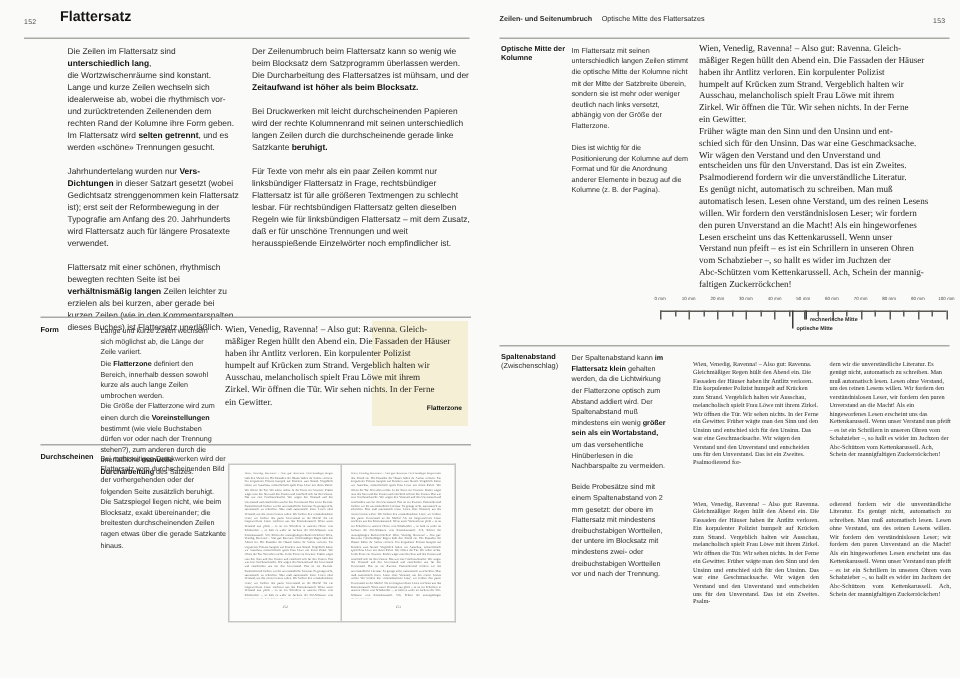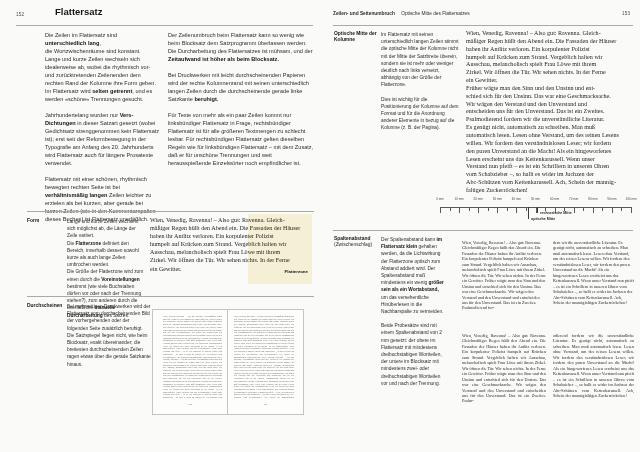--- a/index.html
+++ b/index.html
@@ -55,21 +55,21 @@
   .marker-label{position:absolute;font-size:3.6px;font-weight:bold;color:#2b2a27;white-space:nowrap;}
   #mklab-rech{left:100px;top:13.5px;}
   #mklab-opt{left:91px;top:19.5px;}
 </style>
 </head>
 <body>
 
 <div id="spread">
 
   <div class="pagenum" style="left:16px;top:12px;">152 </div>
-  <div class="title" style="left:55px;top:6px;text-align:center;">Flattersatz </div>
+  <div class="title" style="left:40px;top:6px;text-align:center;">Flattersatz </div>
   <div class="rule" style="left:16px;top:25px;width:297px;"></div>
 
   <div class="bodycol" style="left:45px;top:31px;width:115px;">
     <div class="bpara">Die Zeilen im Flattersatz sind <b>unterschiedlich lang</b>,<br>die Wortzwischenräume sind konstant.<br>Lange und kurze Zeilen wechseln sich idealerweise ab, wobei die rhythmisch vor- und zurücktretenden Zeilenenden dem rechten Rand der Kolumne ihre Form geben.<br>Im Flattersatz wird <b>selten getrennt</b>, und es werden «schöne» Trennungen gesucht. </div>
     <div class="bpara">Jahrhundertelang wurden nur <b>Vers-Dichtungen</b> in dieser Satzart gesetzt (wobei Gedichtsatz strenggenommen kein Flattersatz ist); erst seit der Reformbewegung in der Typografie am Anfang des 20. Jahrhunderts wird Flattersatz auch für längere Prosatexte verwendet. </div>
     <div class="bpara">Flattersatz mit einer schönen, rhythmisch bewegten rechten Seite ist bei <b>verhältnismäßig langen</b> Zeilen leichter zu erzielen als bei kurzen, aber gerade bei kurzen Zeilen (wie in den Kommentarspalten dieses Buches) ist Flattersatz unerläßlich. </div>
   </div>
   <div class="bodycol" style="left:168px;top:31px;width:147px;">
     <div class="bpara">Der Zeilenumbruch beim Flattersatz kann so wenig wie beim Blocksatz dem Satzprogramm überlassen werden.<br>Die Durcharbeitung des Flattersatzes ist mühsam, und der <b>Zeitaufwand ist höher als beim Blocksatz.</b> </div>
     <div class="bpara">Bei Druckwerken mit leicht durchscheinenden Papieren wird der rechte Kolumnenrand mit seinen unterschiedlich langen Zeilen durch die durchscheinende gerade linke Satzkante <b>beruhigt.</b> </div>

